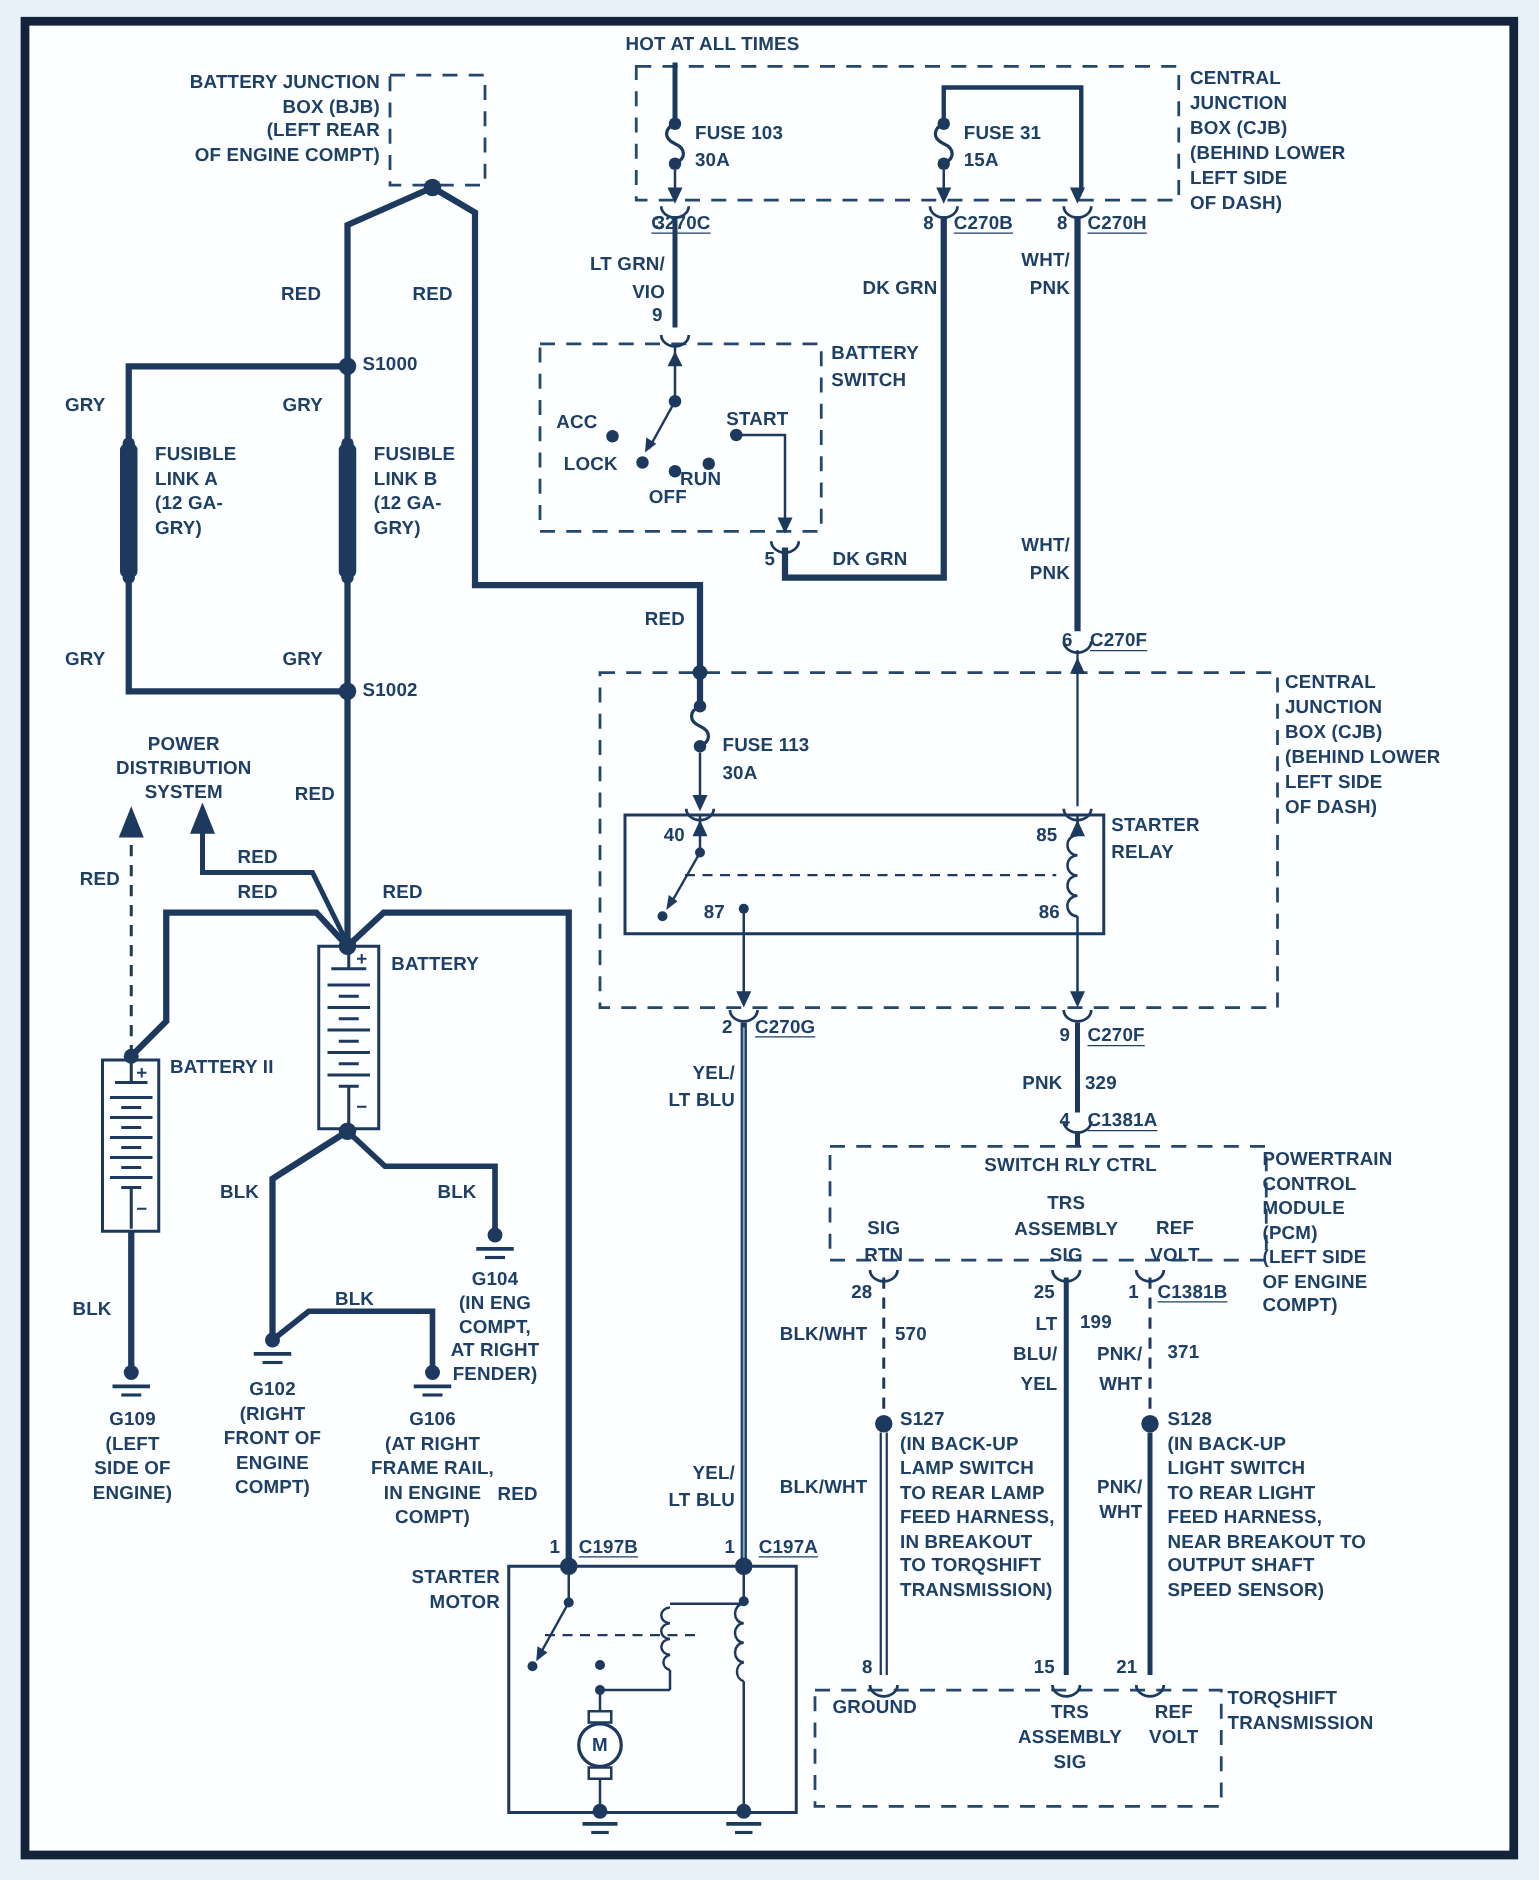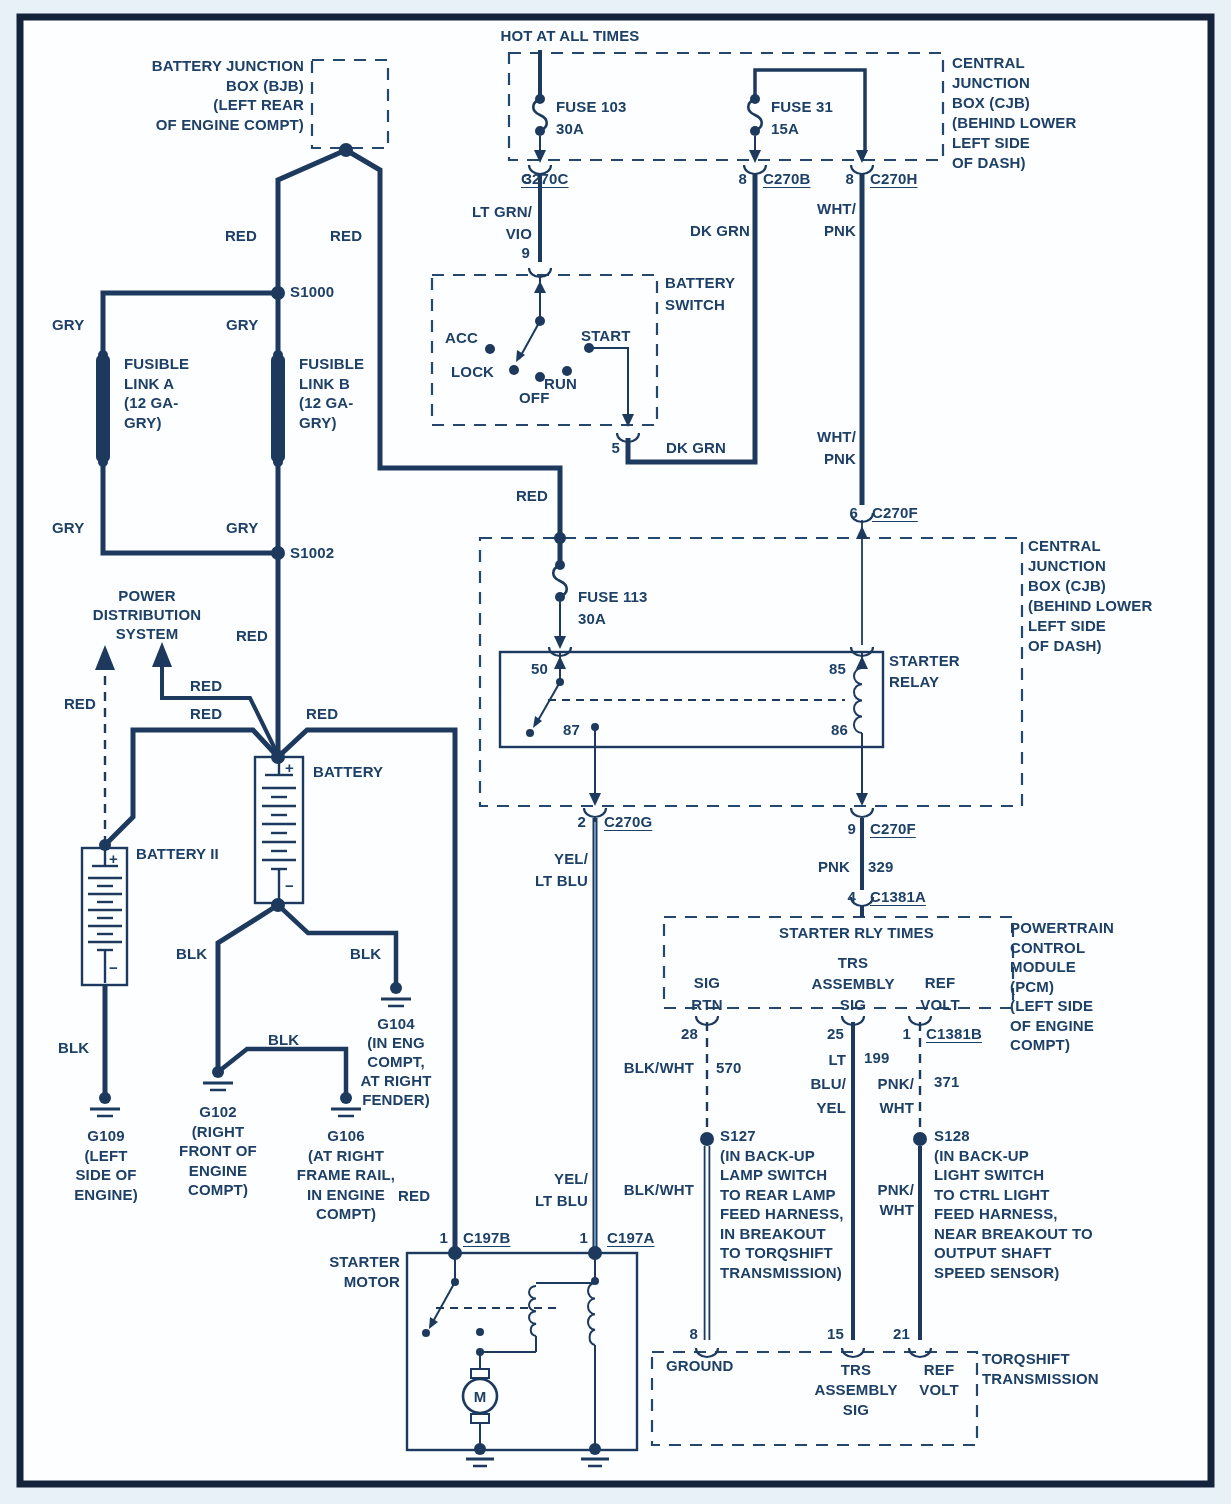--- a/index.html
+++ b/index.html
@@ -332,21 +332,21 @@
   <div class="lb lh22" style="left:578px;top:586px;width:92px">FUSE 113
 30A</div>
   <div class="lb lh20" style="left:1028px;top:536px;width:160px">CENTRAL
 JUNCTION
 BOX (CJB)
 (BEHIND LOWER
 LEFT SIDE
 OF DASH)</div>
   <div class="lb lh21" style="left:889px;top:650px;width:120px">STARTER
 RELAY</div>
-  <div class="lb r" style="left:516px;top:659px;width:32px">50</div>
+  <div class="lb r" style="left:516px;top:659px;width:32px">40</div>
   <div class="lb r" style="left:814px;top:659px;width:32px">85</div>
   <div class="lb r" style="left:548px;top:720px;width:32px">87</div>
   <div class="lb r" style="left:816px;top:720px;width:32px">86</div>
   <div class="lb r lh22" style="left:808px;top:426px;width:48px">WHT/
 PNK</div>
   <div class="lb r" style="left:832px;top:503px;width:26px">6</div>
   <div class="lb u" style="left:872px;top:503px;width:70px">C270F</div>
 
   <div class="lb c lh19" style="left:86px;top:586px;width:122px">POWER
 DISTRIBUTION
@@ -397,21 +397,21 @@
   <div class="lb r" style="left:832px;top:887px;width:24px">4</div>
   <div class="lb u" style="left:870px;top:887px;width:84px">C1381A</div>
 
   <div class="lb" style="left:1010px;top:918px;width:140px">POWERTRAIN
 CONTROL
 MODULE
 (PCM)
 (LEFT SIDE
 OF ENGINE
 COMPT)</div>
-  <div class="lb c" style="left:700px;top:923px;width:313px">STARTER RLY TIMES</div>
+  <div class="lb c" style="left:700px;top:923px;width:313px">SWITCH RLY CTRL</div>
   <div class="lb c lh22" style="left:677px;top:972px;width:60px">SIG
 RTN</div>
   <div class="lb c lh21" style="left:800px;top:952px;width:106px">TRS
 ASSEMBLY
 SIG</div>
   <div class="lb c lh22" style="left:908px;top:972px;width:64px">REF
 VOLT</div>
   <div class="lb r" style="left:668px;top:1024px;width:30px">28</div>
   <div class="lb r" style="left:814px;top:1024px;width:30px">25</div>
   <div class="lb r" style="left:885px;top:1024px;width:26px">1</div>
@@ -430,21 +430,21 @@
 (IN BACK-UP
 LAMP SWITCH
 TO REAR LAMP
 FEED HARNESS,
 IN BREAKOUT
 TO TORQSHIFT
 TRANSMISSION)</div>
   <div class="lb" style="left:934px;top:1126px;width:260px">S128
 (IN BACK-UP
 LIGHT SWITCH
-TO CTRL LIGHT
+TO REAR LIGHT
 FEED HARNESS,
 NEAR BREAKOUT TO
 OUTPUT SHAFT
 SPEED SENSOR)</div>
   <div class="lb r" style="left:618px;top:1180px;width:76px">BLK/WHT</div>
   <div class="lb r lh20" style="left:866px;top:1180px;width:48px">PNK/
 WHT</div>
 
   <div class="lb r lh22" style="left:518px;top:1168px;width:70px">YEL/
 LT BLU</div>

